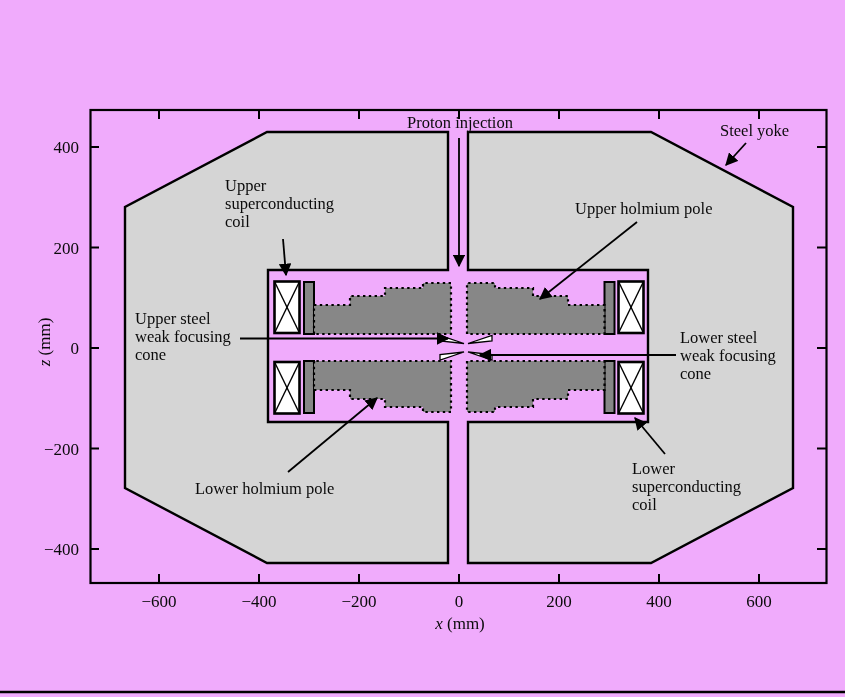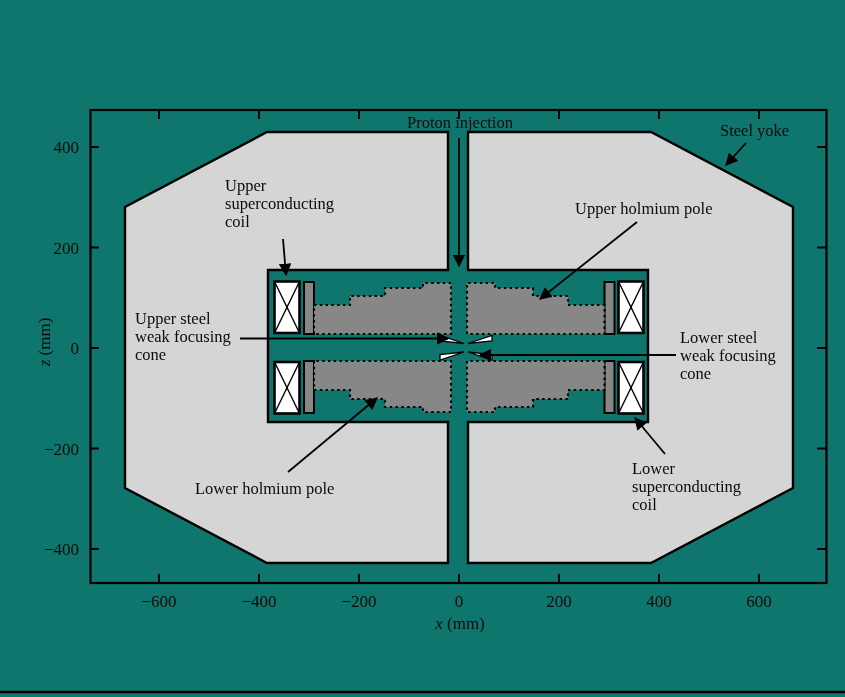--- a/index.html
+++ b/index.html
@@ -1,16 +1,16 @@
 <!DOCTYPE html>
 <html><head>
 <meta charset="utf-8">
 <style>
   html,body{margin:0;padding:0;background:#ffffff;}
-  .page{position:relative;width:845px;height:697px;background:#0f766e;overflow:hidden;
+  .page{position:relative;width:845px;height:697px;background:#f0abfc;overflow:hidden;
         font-family:"Liberation Serif","DejaVu Serif",serif;}
   svg text{fill:#0b0b0b;}
   .ann{font-size:16.5px;}
   .tick-label{font-size:17px;}
   .axis-title{font-size:17px;}
   .ital{font-style:italic;}
 </style>
 </head>
 <body>
 

